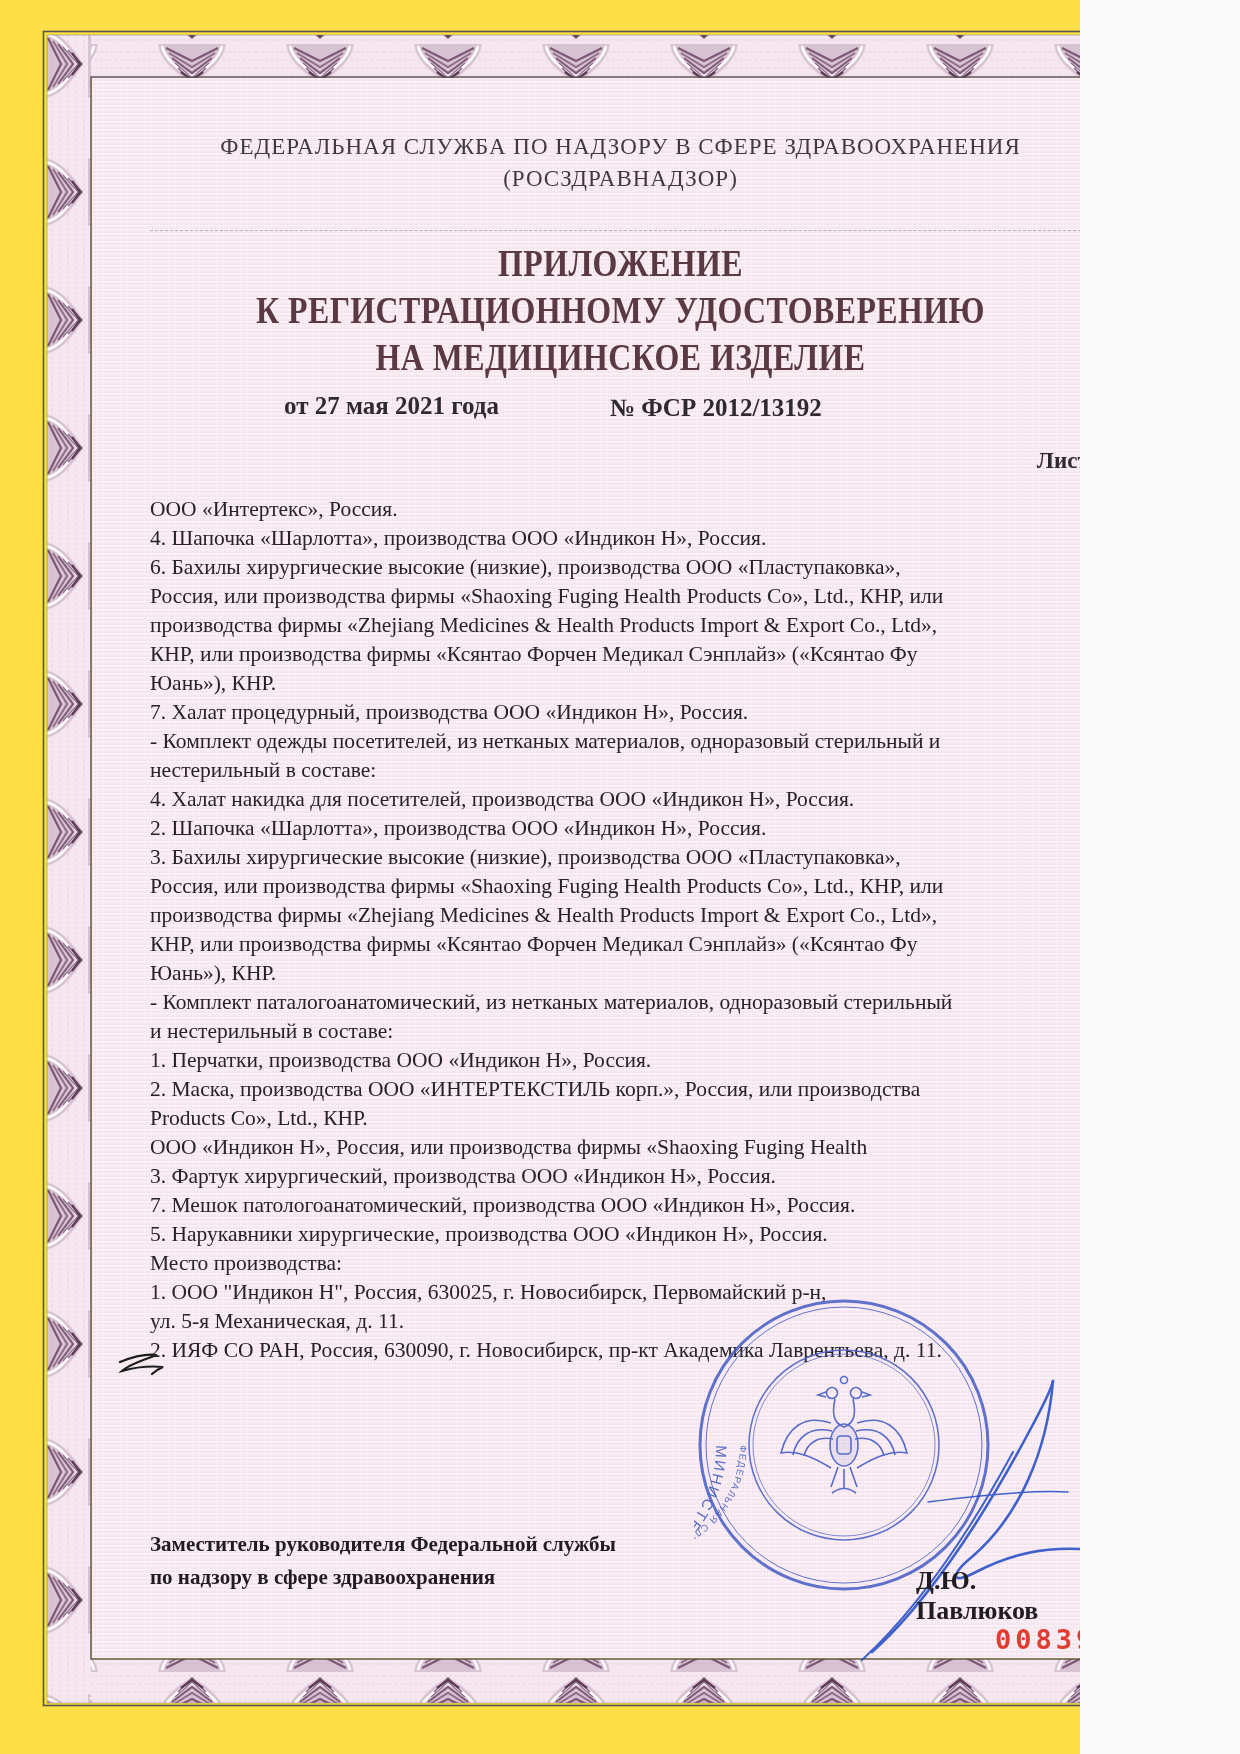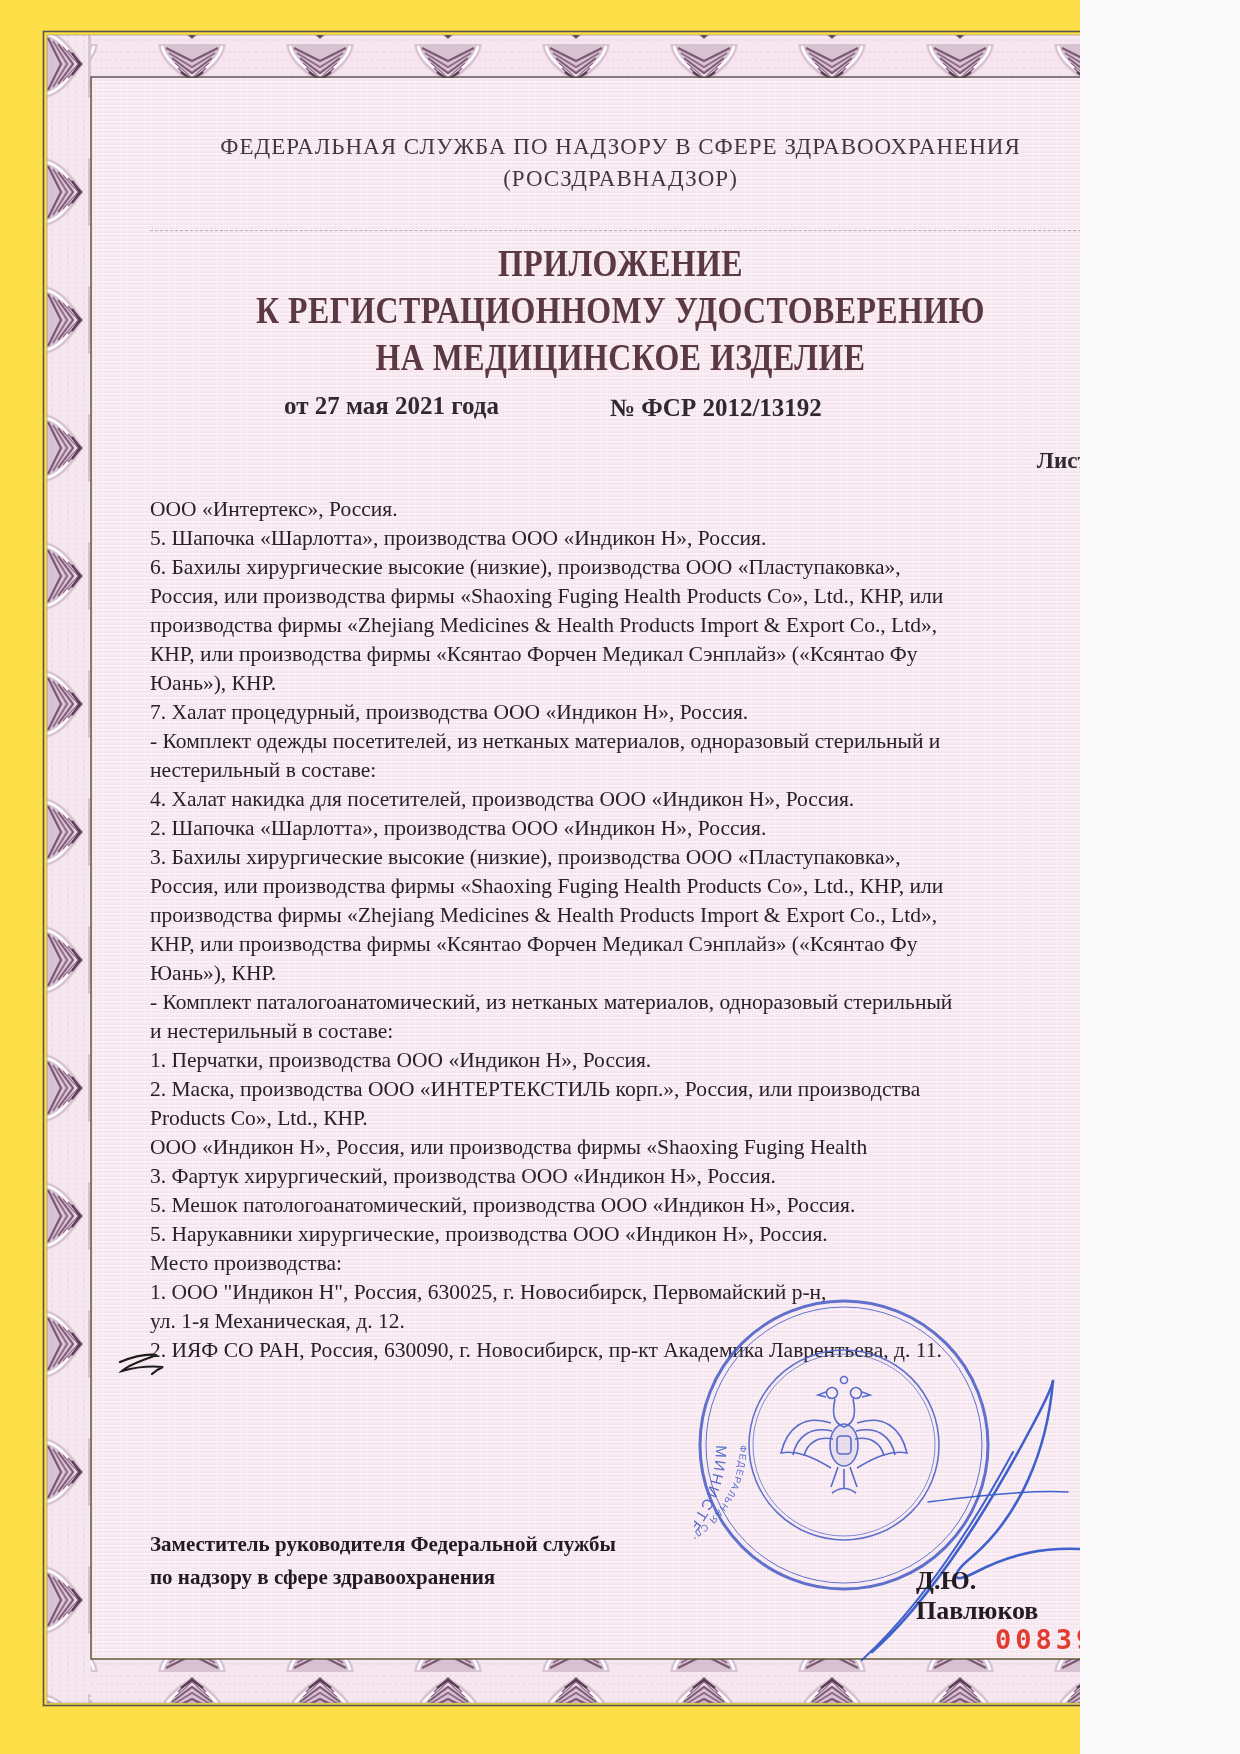--- a/index.html
+++ b/index.html
@@ -91,21 +91,21 @@
     <div>К РЕГИСТРАЦИОННОМУ УДОСТОВЕРЕНИЮ</div>
     <div>НА МЕДИЦИНСКОЕ ИЗДЕЛИЕ</div>
   </div>
 
   <div class="abs dateline" style="left:284px;top:392px">от 27 мая 2021 года</div>
   <div class="abs dateline" style="left:610px;top:394px">№  ФСР 2012/13192</div>
   <div class="abs sheetnum" style="left:900px;top:448px;width:206px;text-align:right;right:auto">Лист 9</div>
 
   <div class="abs body-text">
     <div>ООО «Интертекс», Россия.</div>
-    <div>5. Шапочка «Шарлотта», производства ООО «Индикон Н», Россия.</div>
+    <div>4. Шапочка «Шарлотта», производства ООО «Индикон Н», Россия.</div>
     <div>6. Бахилы хирургические высокие (низкие), производства ООО «Пластупаковка»,</div>
     <div>Россия, или производства фирмы «Shaoxing Fuging Health Products Co», Ltd., КНР, или</div>
     <div>производства фирмы «Zhejiang Medicines &amp; Health Products Import &amp; Export Co., Ltd»,</div>
     <div>КНР, или производства фирмы «Ксянтао Форчен Медикал Сэнплайз» («Ксянтао Фу</div>
     <div>Юань»), КНР.</div>
     <div>7. Халат процедурный, производства ООО «Индикон Н», Россия.</div>
     <div>- Комплект одежды посетителей, из нетканых материалов, одноразовый стерильный и</div>
     <div>нестерильный в составе:</div>
     <div>4. Халат накидка для посетителей, производства ООО «Индикон Н», Россия.</div>
     <div>2. Шапочка «Шарлотта», производства ООО «Индикон Н», Россия.</div>
@@ -114,25 +114,25 @@
     <div>производства фирмы «Zhejiang Medicines &amp; Health Products Import &amp; Export Co., Ltd»,</div>
     <div>КНР, или производства фирмы «Ксянтао Форчен Медикал Сэнплайз» («Ксянтао Фу</div>
     <div>Юань»), КНР.</div>
     <div>- Комплект паталогоанатомический, из нетканых материалов, одноразовый стерильный</div>
     <div>и нестерильный в составе:</div>
     <div>1. Перчатки, производства ООО «Индикон Н», Россия.</div>
     <div>2. Маска, производства ООО «ИНТЕРТЕКСТИЛЬ корп.», Россия, или производства</div>
     <div>Products Co», Ltd., КНР.</div>
     <div>ООО «Индикон Н», Россия, или производства фирмы «Shaoxing Fuging Health</div>
     <div>3. Фартук хирургический, производства ООО «Индикон Н», Россия.</div>
-    <div>5. Мешок патологоанатомический, производства ООО «Индикон Н», Россия.</div>
+    <div>7. Мешок патологоанатомический, производства ООО «Индикон Н», Россия.</div>
     <div>5. Нарукавники хирургические, производства ООО «Индикон Н», Россия.</div>
     <div>Место производства:</div>
     <div>1. ООО "Индикон Н", Россия, 630025, г. Новосибирск, Первомайский р-н,</div>
-    <div>ул. 1-я Механическая, д. 12.</div>
+    <div>ул. 5-я Механическая, д. 11.</div>
     <div>2. ИЯФ СО РАН, Россия, 630090, г. Новосибирск, пр-кт Академика Лаврентьева, д. 11.</div>
   </div>
 
   <svg class="overlay-svg" style="left:694px;top:1295px" width="300" height="300" viewBox="0 0 300 300">
     <g stroke="#4b61c7" fill="none" opacity=".88">
       <circle cx="150" cy="150" r="144" stroke-width="3"></circle>
       <circle cx="150" cy="150" r="138" stroke-width="1"></circle>
       <circle cx="150" cy="150" r="95" stroke-width="1.6"></circle>
       <circle cx="150" cy="150" r="91" stroke-width=".8"></circle>
     </g>

